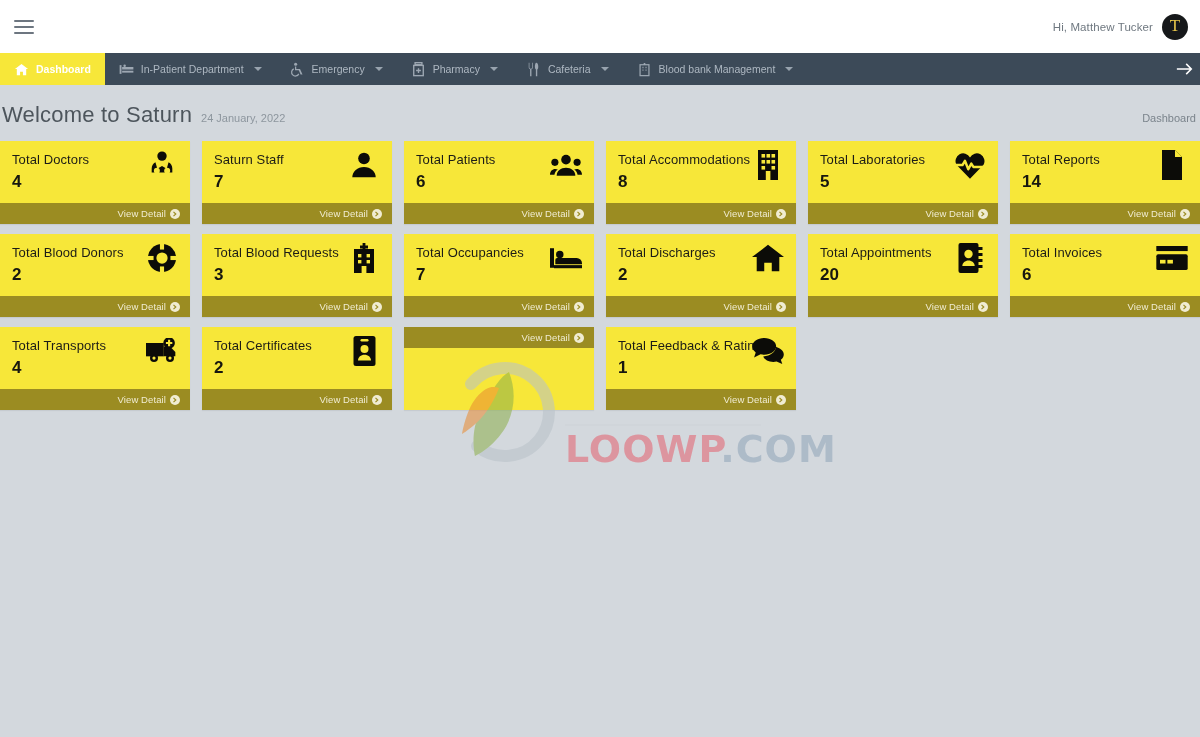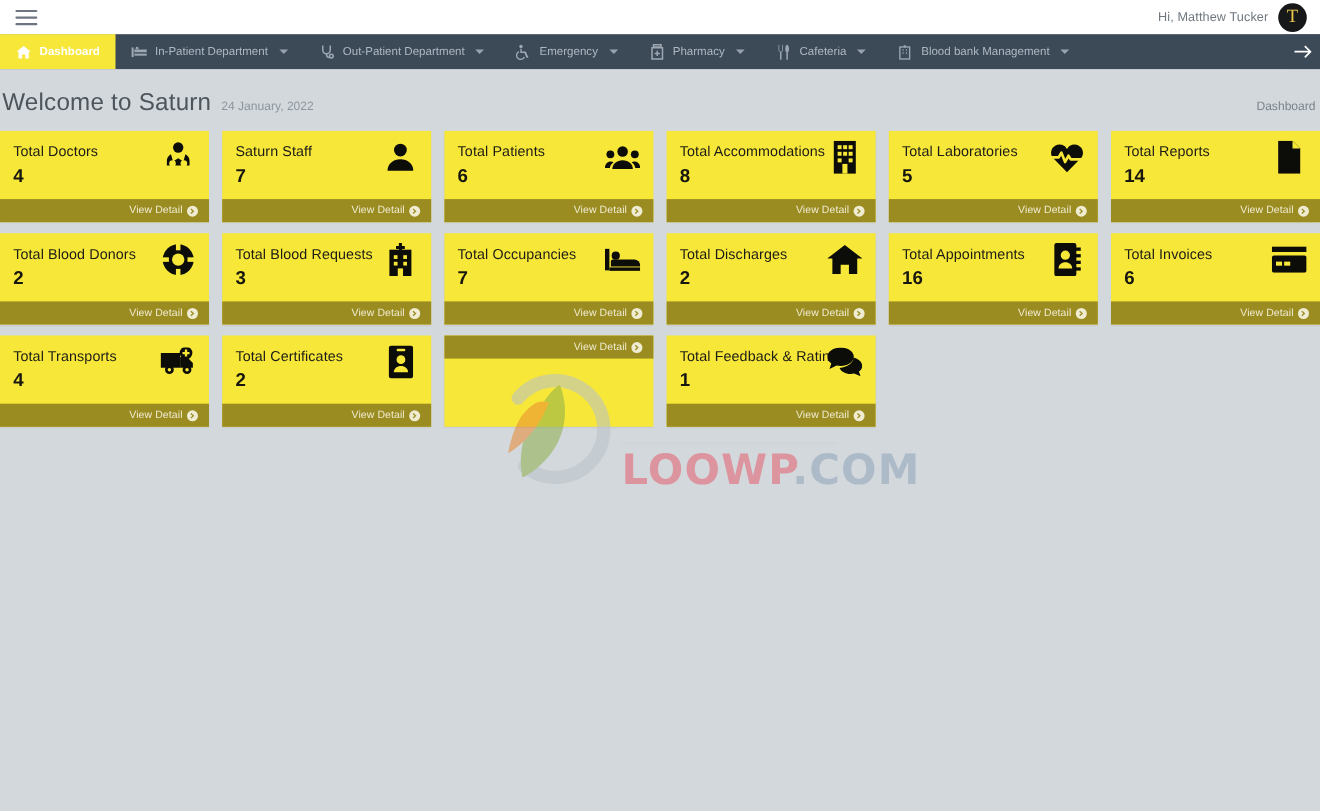--- a/index.html
+++ b/index.html
@@ -5,21 +5,21 @@
   * { box-sizing: border-box; margin: 0; padding: 0; }
   html, body {
     width: 1200px; height: 737px;
     font-family: "Liberation Sans", sans-serif;
     background: #d3d8dd;
     overflow: hidden;
   }
 
   
   .topbar {
-    height: 31px;
+    height: 53px;
     background: #ffffff;
     display: flex;
     align-items: center;
     justify-content: space-between;
     padding: 0 12px 0 14px;
     position: relative;
     z-index: 5;
   }
   .hamburger {
     width: 20px; height: 14px;
@@ -232,31 +232,20 @@
           <rect x="1" y="3" width="3" height="14"></rect>
           <rect x="5" y="6" width="18" height="4"></rect>
           <rect x="5" y="12" width="18" height="3"></rect>
           <circle cx="9" cy="4" r="2"></circle>
         </svg>
     </span>
     <span>In-Patient Department</span>
     <span class="caret"></span>
   </div>
 
-  <div class="nav-item">
-    <span class="nav-ico">
-      <svg width="13" height="15" viewBox="0 0 18 22" fill="none" stroke="#aeb8c2" stroke-width="2">
-          <path d="M3 2v6a5 5 0 0 0 10 0V2"></path>
-          <circle cx="14.5" cy="16" r="2.5"></circle>
-          <path d="M8 13v1a4 4 0 0 0 4 4h.5"></path>
-        </svg>
-    </span>
-    <span>Out-Patient Department</span>
-    <span class="caret"></span>
-  </div>
 
   <div class="nav-item">
     <span class="nav-ico">
       <svg width="15" height="15" viewBox="0 0 24 24" fill="#aeb8c2">
           <circle cx="9" cy="3.5" r="2.5"></circle>
           <path d="M8 7v6h6l3 7h3l-4-9h-6V7H8z"></path>
           <path d="M6 11a6 6 0 1 0 8 8" stroke="#aeb8c2" stroke-width="2" fill="none"></path>
         </svg>
     </span>
     <span>Emergency</span>
@@ -551,21 +540,21 @@
           <svg width="6" height="6" viewBox="0 0 8 8" fill="none" stroke="#9b8c22" stroke-width="1.6">
               <path d="M2 1.2 5 4 2 6.8"></path>
             </svg>
         </span>
       </div>
     </div>
 
     <div class="card">
       <div class="card-body">
         <div class="card-title">Total Appointments</div>
-        <div class="card-value">16</div>
+        <div class="card-value">20</div>
         <div class="card-icon">
           <svg width="27" height="30" viewBox="0 0 26 30" fill="currentColor">
               <rect x="1" y="0" width="20" height="30" rx="2"></rect>
               <circle cx="11" cy="11" r="4.2" fill="#f7e739"></circle>
               <path d="M4.8 23c0-3.3 2.8-5.6 6.2-5.6s6.2 2.3 6.2 5.6H4.8z" fill="#f7e739"></path>
               <rect x="20" y="4" width="5" height="3"></rect>
               <rect x="20" y="10" width="5" height="3"></rect>
               <rect x="20" y="16" width="5" height="3"></rect>
               <rect x="20" y="22" width="5" height="3"></rect>
             </svg>

